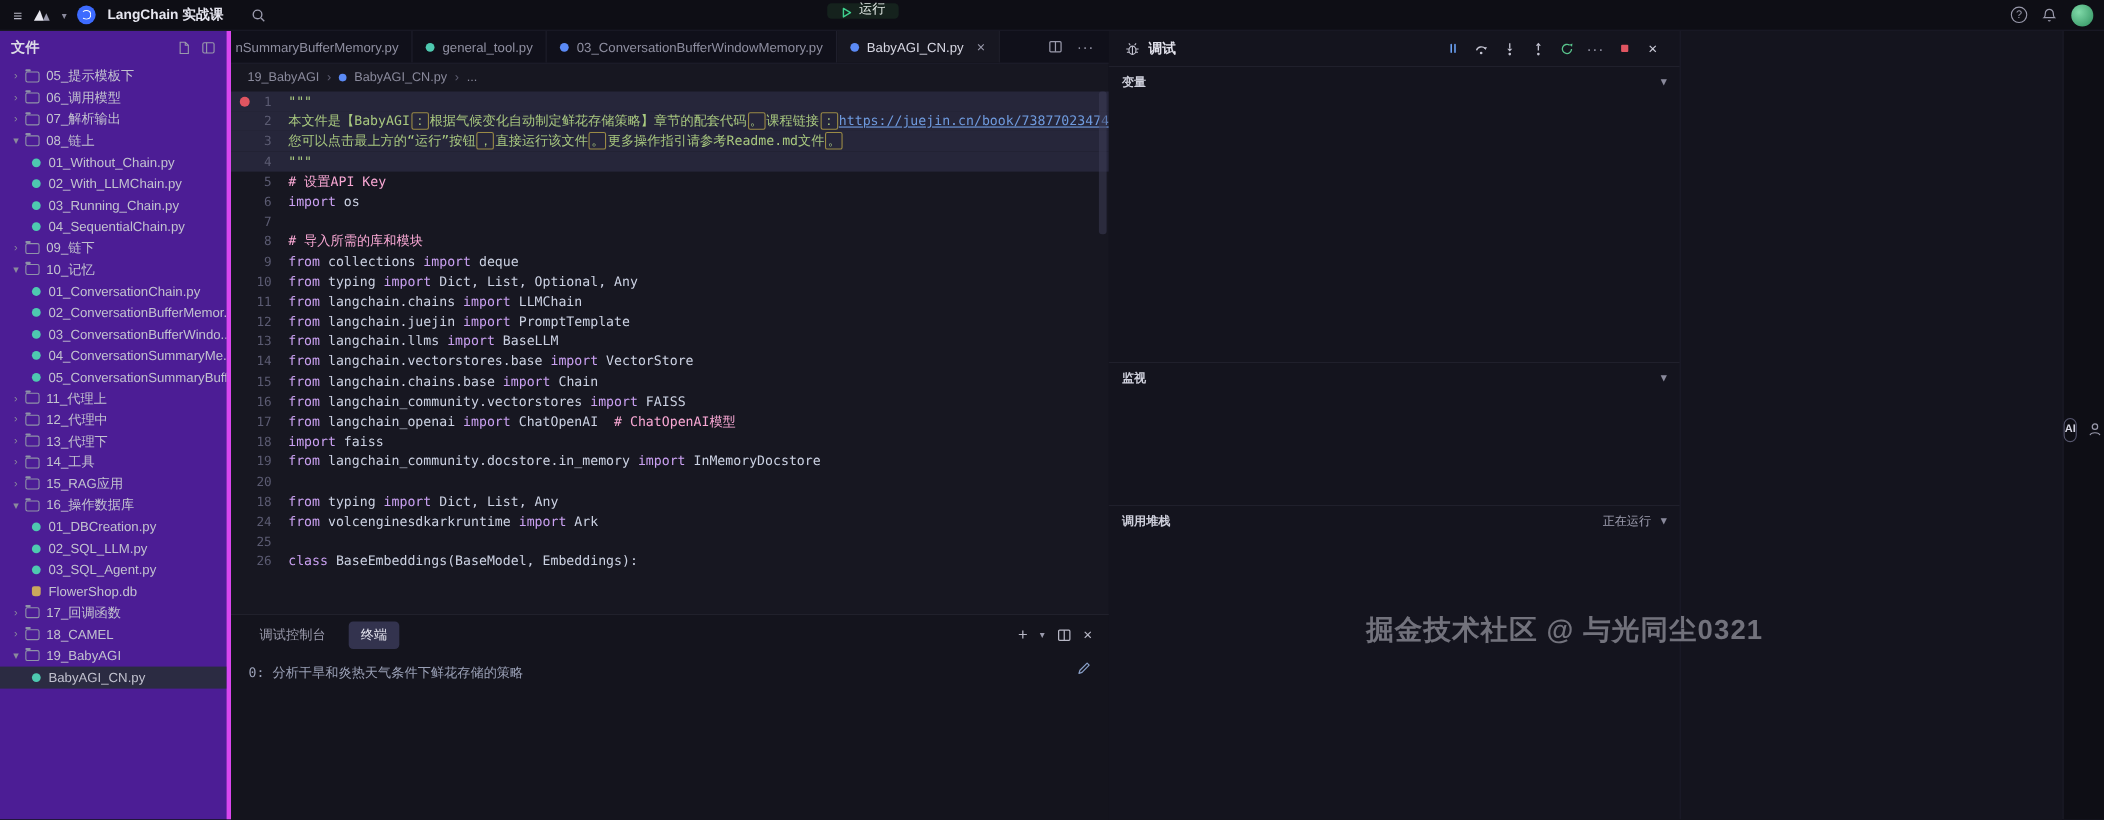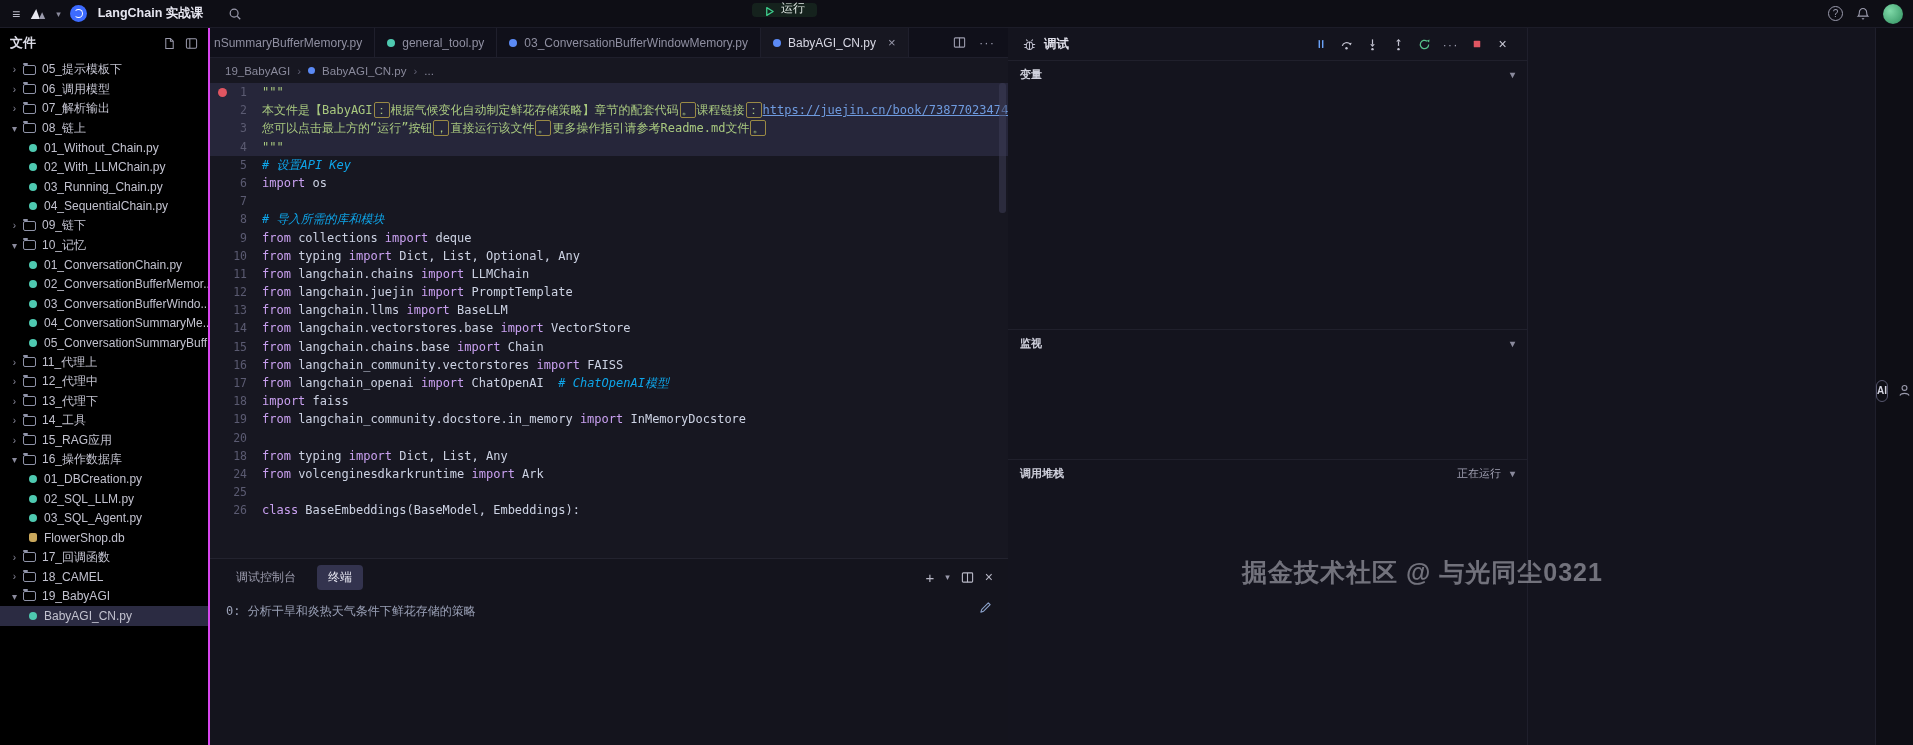--- a/index.html
+++ b/index.html
@@ -20,21 +20,21 @@
   .run-btn { position:absolute; left:752px; top:3px; height:14px; display:flex; align-items:flex-end; gap:6px; padding:0 12px; border-radius:4px; background:#15221d; cursor:pointer; }
   .run-label { font-size:12px; color:#dfe6e2; }
   .tb-right { margin-left:auto; display:flex; align-items:center; gap:13px; padding-right:10px; }
   .help-circle { width:15px; height:15px; border:1.2px solid #9a9aac; border-radius:50%; font-size:10px; display:flex; align-items:center; justify-content:center; color:#9a9aac; cursor:pointer; }
   .avatar { width:20px; height:20px; border-radius:50%; background:radial-gradient(circle at 35% 35%, #7fd9a8, #2e8f5e); cursor:pointer; }
 
   
   .main { flex:1; display:flex; min-height:0; }
 
   
-  .explorer { width:210px; flex:0 0 210px; background:#000000; border-right:2px solid #d946ef; display:flex; flex-direction:column; }
+  .explorer { width:210px; flex:0 0 210px; background:#4c1d95; border-right:4px solid #d946ef; display:flex; flex-direction:column; }
   .exp-head { height:30px; flex:0 0 30px; display:flex; align-items:center; padding:0 10px; }
   .exp-title { font-size:13px; font-weight:bold; color:#dcdce6; }
   .exp-actions { margin-left:auto; display:flex; gap:9px; color:#9a9aac; }
   .exp-actions > span { cursor:pointer; display:flex; }
   #file-tree { flex:1; overflow:hidden; padding-top:2px; }
   .tree-row { height:19.5px; display:flex; align-items:center; font-size:12px; color:#c2c2cf; cursor:pointer; white-space:nowrap; overflow:hidden; }
   .tree-row.selected { background:#2b2b42; }
   .chev { width:13px; flex:0 0 13px; color:#8a8a9c; font-size:10px; text-align:center; }
   .ic-folder { width:13px; height:10px; flex:0 0 13px; border:1px solid #8f93a8; border-radius:2px; position:relative; margin:0 6px 0 2px; }
   .ic-folder::before { content:""; position:absolute; top:-3px; left:-1px; width:5px; height:2px; background:#8f93a8; border-radius:1px; }
@@ -61,21 +61,21 @@
 
   .code-wrap { position:relative; flex:1; min-height:0; overflow:hidden; background:#171721; }
   .code-line { display:flex; height:18.2px; line-height:18.2px; font-family:"DejaVu Sans Mono","DejaVu Sans",monospace; font-size:12px; white-space:pre; }
   .code-line.hl { background:#26263a; }
   .lnum-wrap { flex:0 0 52px; position:relative; display:flex; justify-content:flex-end; padding-right:15px; }
   .lnum { color:#5b5b72; font-size:11.5px; }
   .bp { position:absolute; left:8px; top:4.5px; width:9px; height:9px; border-radius:50%; background:#e05561; }
   .ltext { flex:1; overflow:hidden; }
   .tok-k { color:#c9a0f0; }
   .tok-t { color:#ccd2e3; }
-  .tok-c { color:#0ea5e9; font-style:italic; }
+  .tok-c { color:#f9a8d4; }
   .tok-s { color:#a8c87f; }
   .tok-l { color:#6f9bdf; text-decoration:underline; }
   .tok-b { color:#a8c87f; border:1px solid #9a8a45; border-radius:2px; padding:0 1px; margin:0 1px; }
   .scrollbar { position:absolute; right:1px; top:0; width:9px; height:100%; }
   .scroll-thumb { width:7px; height:130px; margin-left:1px; background:#3c3c55; opacity:.55; border-radius:3px; cursor:pointer; }
 
   .bottom-panel { height:187px; flex:0 0 187px; background:#14141d; border-top:1px solid #23232f; position:relative; }
   .bp-bar { height:36px; display:flex; align-items:center; gap:16px; padding:0 15px; }
   .panel-tab { font-size:12px; color:#9a9aac; padding:4px 11px; border-radius:4px; cursor:pointer; }
   .panel-tab.active { background:#33334e; color:#e6e6f0; }

